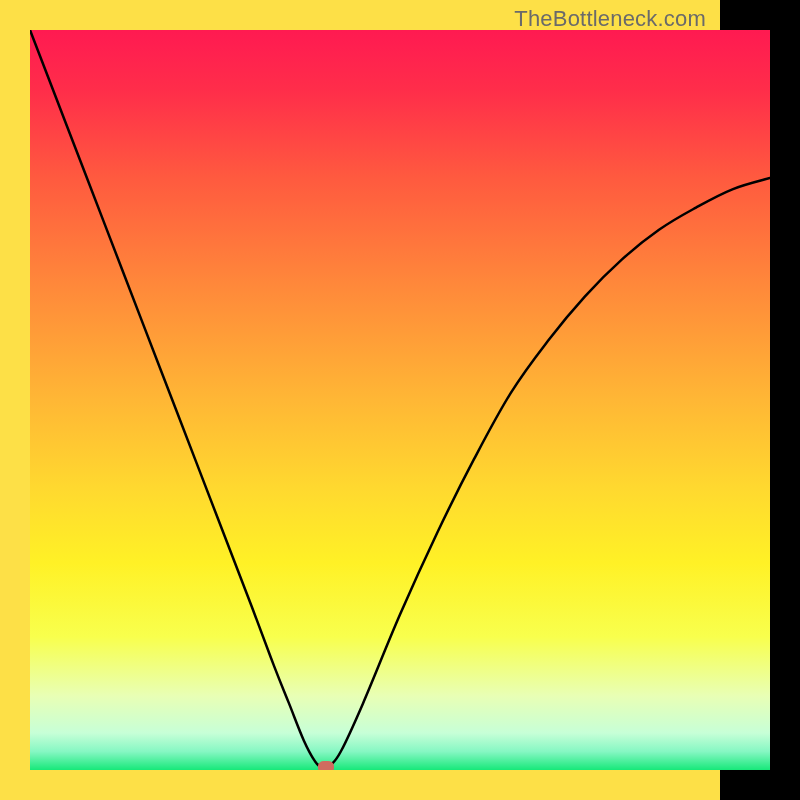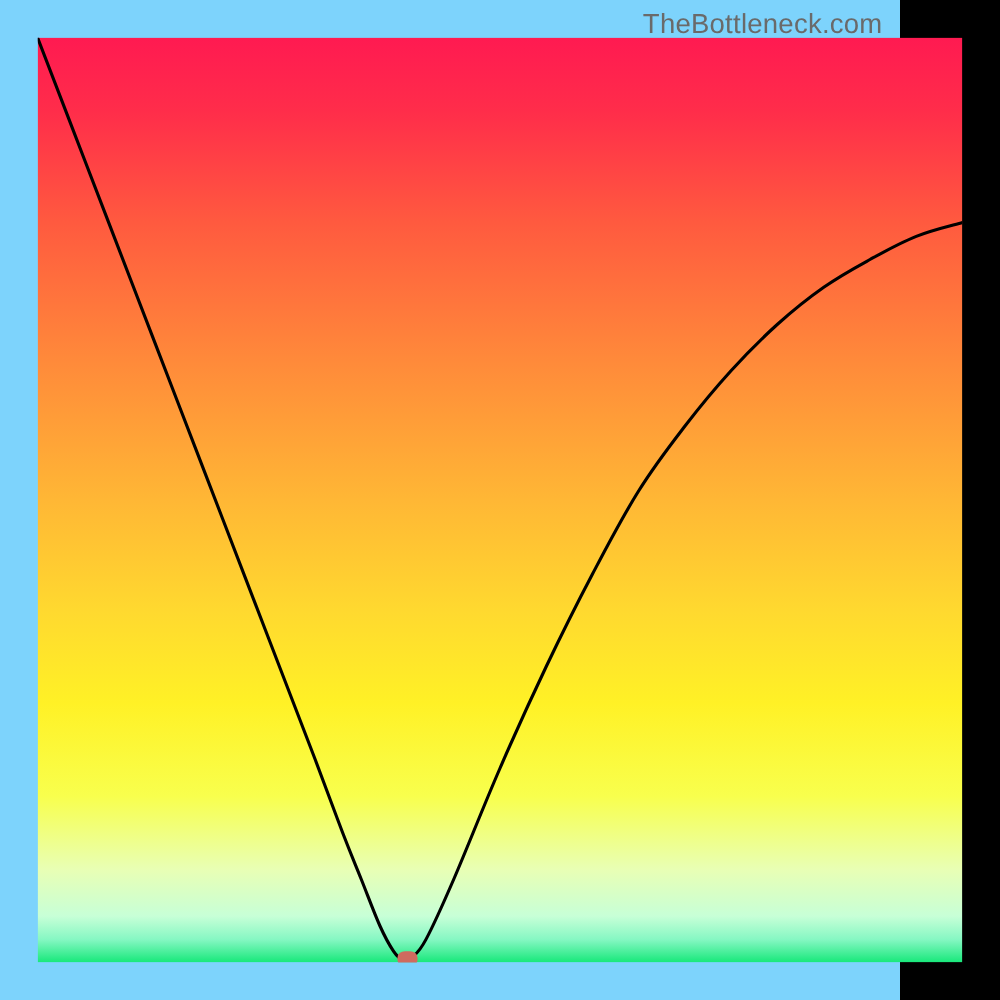--- a/index.html
+++ b/index.html
@@ -8,21 +8,21 @@
     width: 800px;
     height: 800px;
     overflow: hidden;
     background: #000;
     font-family: Arial, Helvetica, sans-serif;
   }
   .frame {
     position: relative;
     width: 720px;
     height: 800px;
-    background: #7dd3fc;
+    background: #fde047;
   }
   .plot-area {
     position: absolute;
     left: 30px;
     top: 30px;
     width: 740px;
     height: 740px;
     overflow: hidden;
   }
   .gradient-bg {

